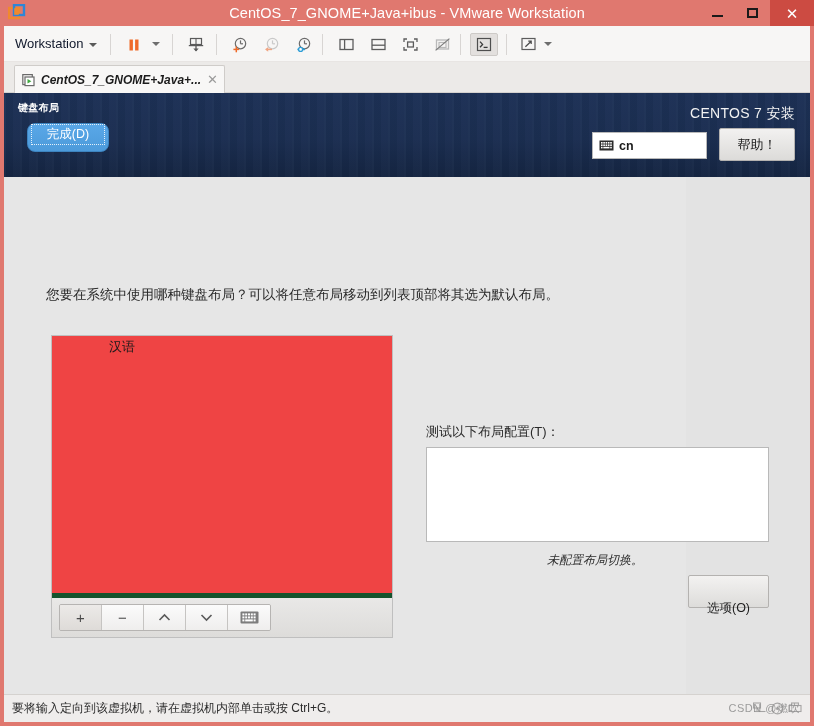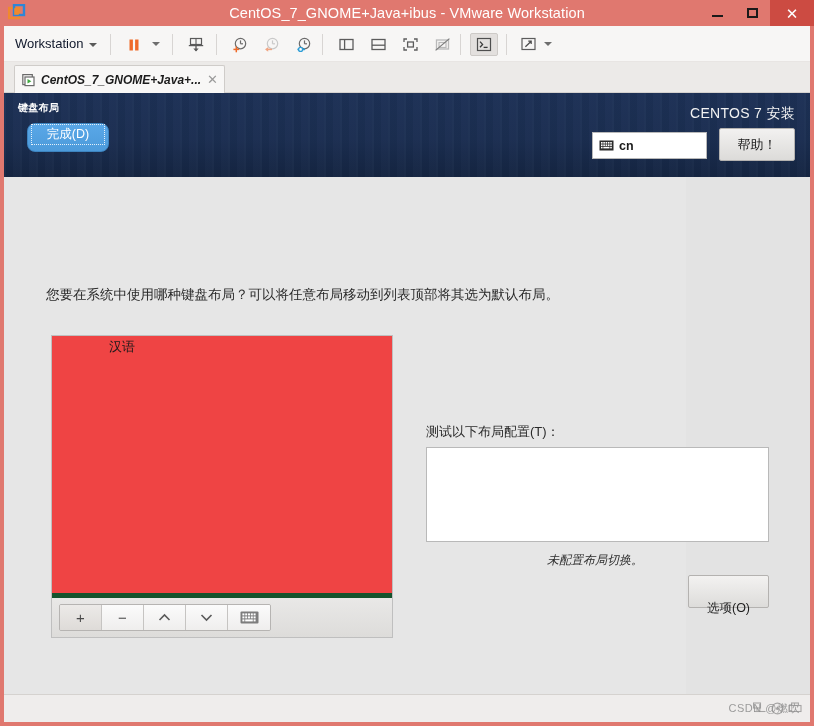--- a/index.html
+++ b/index.html
@@ -663,20 +663,21 @@
       <div id="test-input"></div>
       <div id="switch-note">未配置布局切换。</div>
       <div id="options-button">
         <span id="options-button-label">选项(O)</span>
       </div>
 
     </div>
   </div>
 
   <div id="statusbar">
+    <div id="statusbar-text">要将输入定向到该虚拟机，请在虚拟机内部单击或按 Ctrl+G。</div>
     <div id="status-icons">
       <svg width="14" height="13" viewBox="0 0 14 13">
         <rect x="0.5" y="1" width="7" height="5" fill="none" stroke="#6a6a6a" stroke-width="1.1"></rect>
         <line x1="4" y1="6" x2="4" y2="9.5" stroke="#6a6a6a" stroke-width="1.1"></line>
         <line x1="1" y1="9.5" x2="12.5" y2="9.5" stroke="#6a6a6a" stroke-width="1.1"></line>
       </svg>
       <svg width="13" height="13" viewBox="0 0 13 13">
         <circle cx="6.5" cy="6.5" r="5.4" fill="none" stroke="#6a6a6a" stroke-width="1.1"></circle>
         <circle cx="6.5" cy="6.5" r="1.6" fill="#6a6a6a"></circle>
       </svg>

